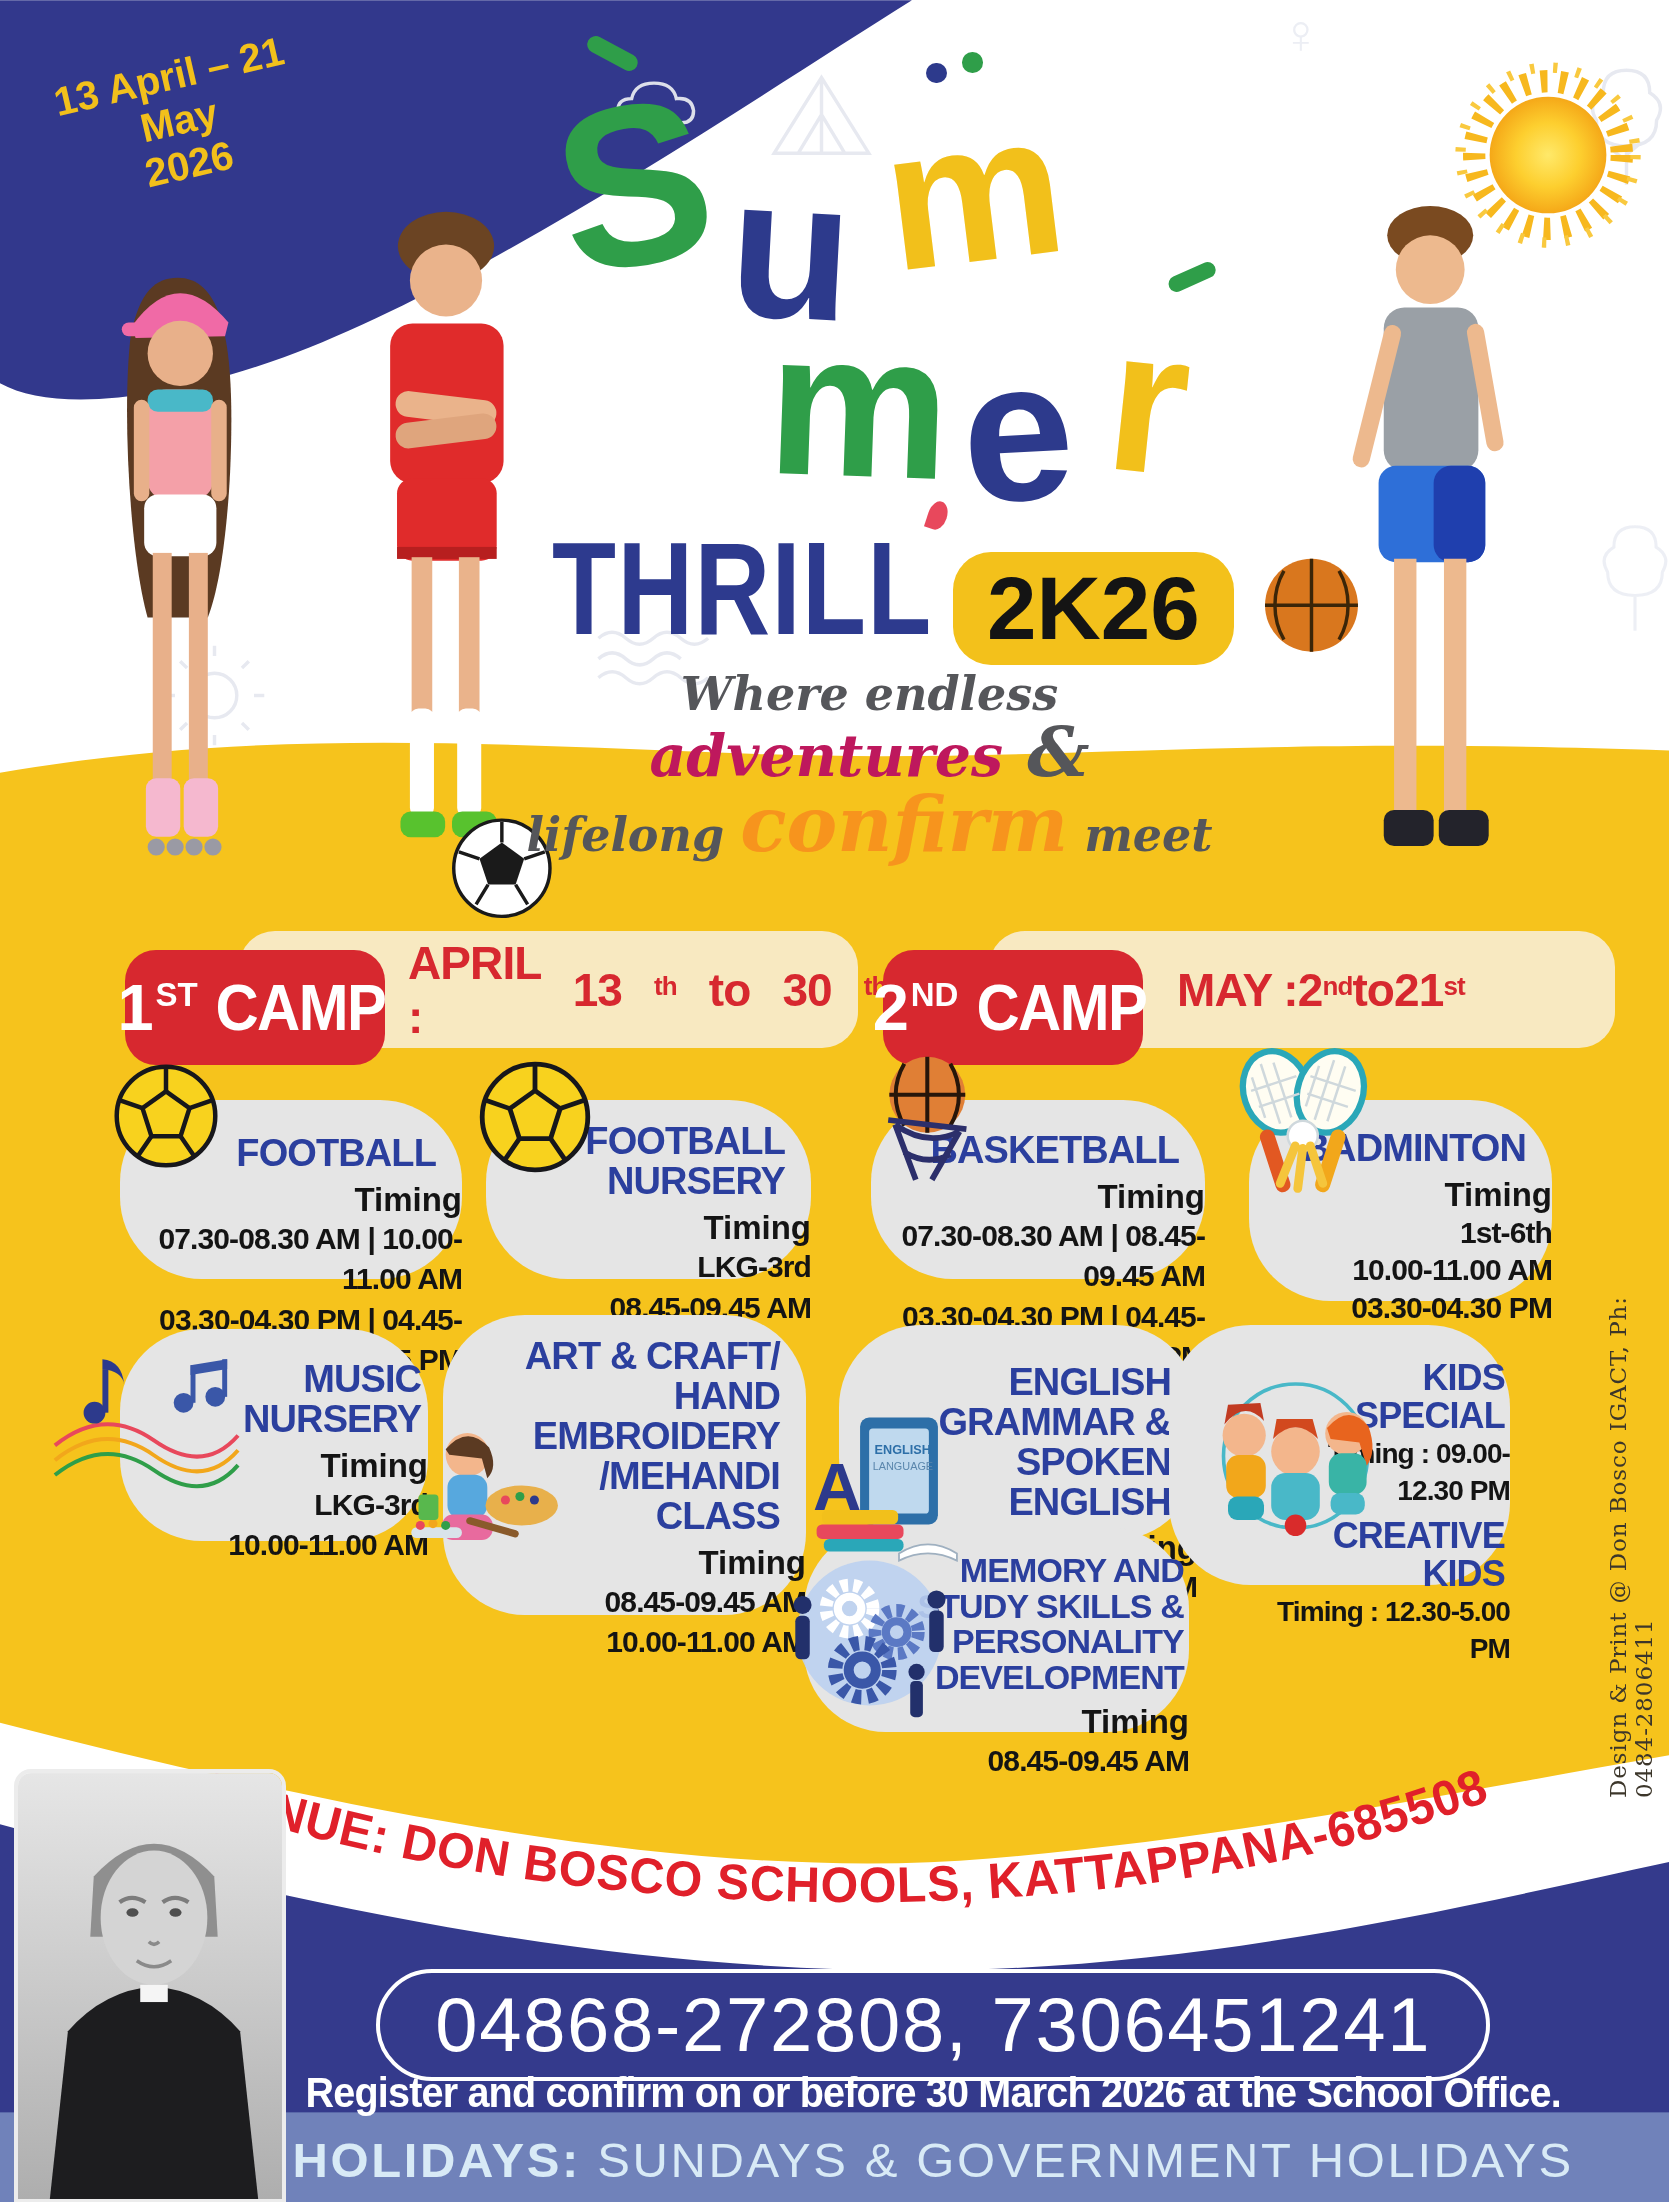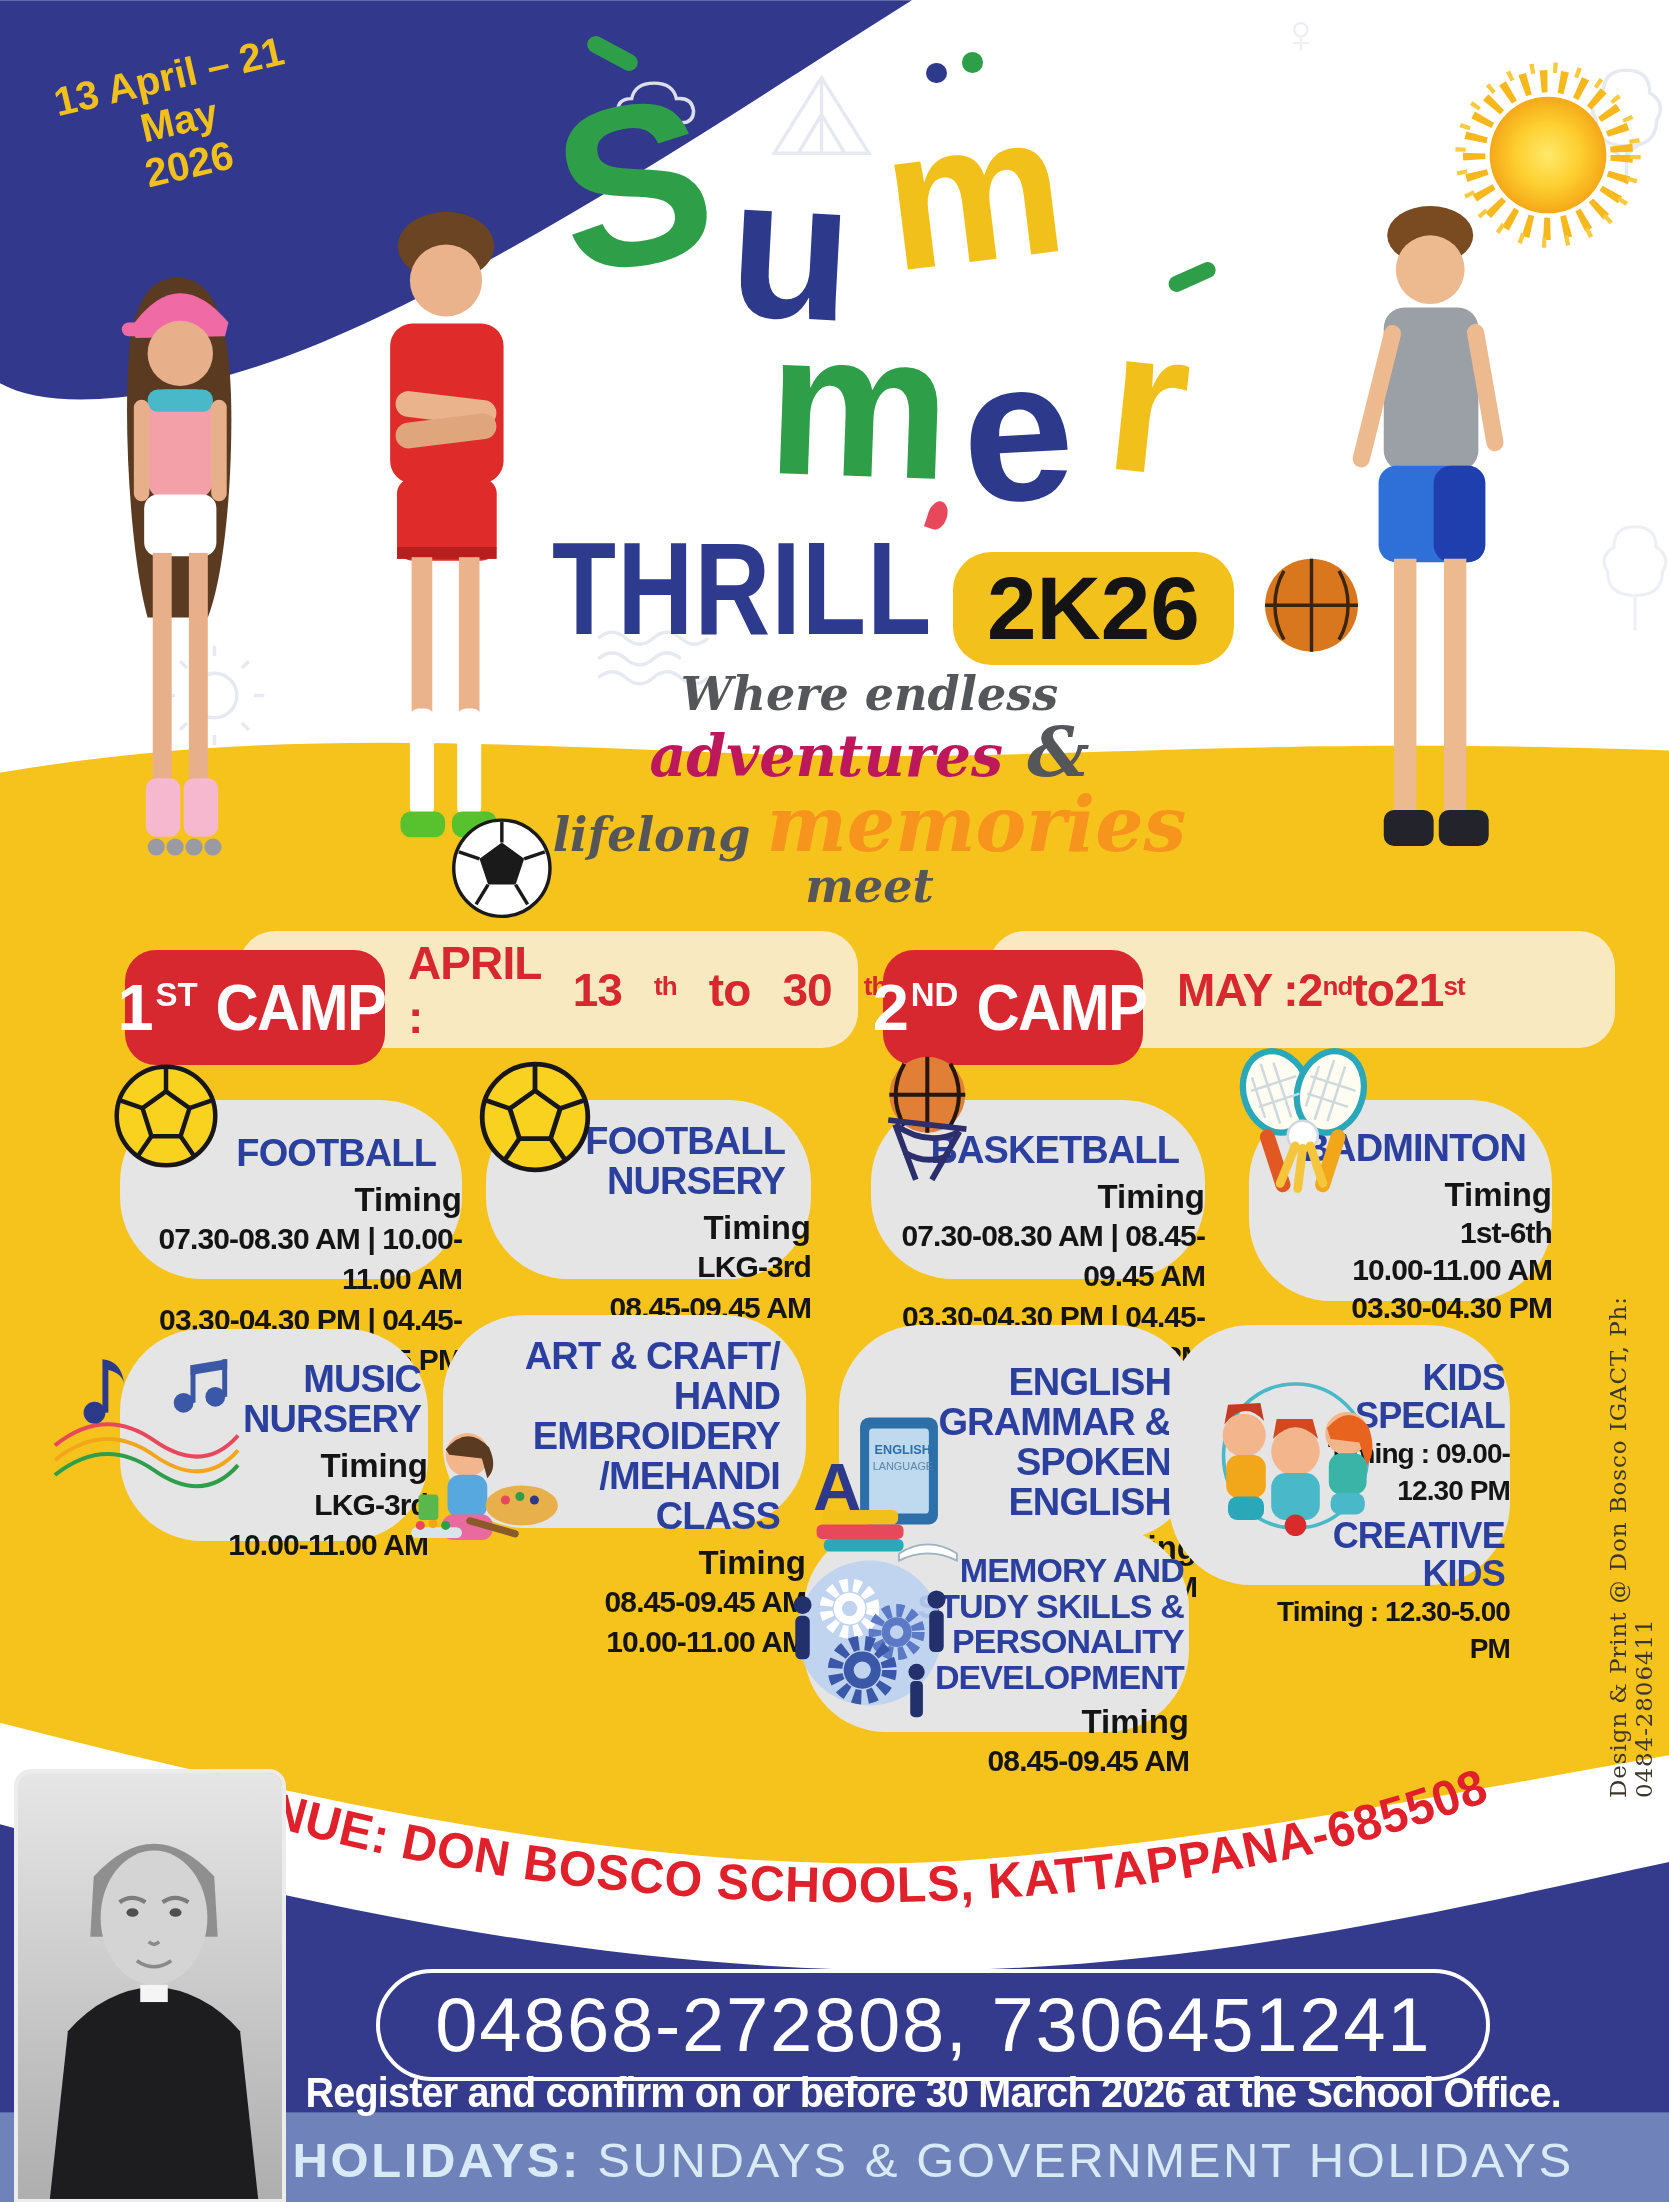--- a/index.html
+++ b/index.html
@@ -72,21 +72,21 @@
     padding:0 26px;}
   .card-timing{font-weight:bold;font-size:33px;margin-top:6.9px;}
   .card-line{font-weight:bold;font-size:30px;line-height:1.35;letter-spacing:-0.9px;}
   .c1{left:120px;top:1100px;width:342px;height:179px;padding-top:34px;}
   .c2{left:486px;top:1100px;width:325px;height:179px;padding-top:22.4px;}
   .c3{left:871px;top:1100px;width:334px;height:179px;padding-top:31px;}
   .c4{left:1249px;top:1100px;width:303px;height:201px;padding-top:29px;}
   .c4 .card-line{line-height:1.25;}
   .c5{left:120px;top:1329px;width:308px;height:212px;padding-top:31px;padding-left:95px;}
   .c5 .card-title{padding:0 6.9px;}
-  .c6{left:443px;top:1315px;width:363px;height:213px;padding-top:22.4px;}
+  .c6{left:443px;top:1315px;width:363px;height:300px;padding-top:22.4px;}
   .c7{left:839px;top:1325px;width:358px;height:215px;padding-top:38px;}
   .c8{left:1169px;top:1325px;width:341px;height:260px;padding-top:34px;padding-left:103px;}
   .c8 .card-title{padding:0 5.2px;font-size:36px;}
   .c8 .card-line{font-size:28px;}
   .c9{left:804px;top:1527px;width:385px;height:205px;padding-top:26px;padding-left:96px;}
   .c9 .card-title{padding:0 5.2px;font-size:34px;}
   .card-icon{position:absolute;z-index:4;}
 
   
   .credit{position:absolute;right:12px;top:1230px;height:568px;z-index:4;
@@ -183,21 +183,21 @@
   </div>
 
   <div class="thrill">THRILL</div>
   <div class="badge2k26">2K26</div>
 
   <div class="tagline">
     <span class="tl">
       <span class="tg-gray">Where endless </span><span class="tg-red">adventures</span><span class="tg-amp"> &amp;</span>
     </span>
     <span class="tl">
-      <span class="tg-gray">lifelong </span><span class="tg-orange">memories</span><span class="tg-gray"> meet</span>
+      <span class="tg-gray">lifelong </span><span class="tg-orange">confirm</span><span class="tg-gray"> meet</span>
     </span>
   </div>
 
   <div class="fig" style="left:96px;top:243px;">
     <svg width="172" height="680" viewBox="0 0 200 790">
       <path d="M95 40 C150 40 162 125 156 265 C152 345 142 405 130 435 L60 435 C40 365 30 200 40 110 C50 55 70 40 95 40 Z" fill="#5B3A22"></path>
       <path d="M42 96 Q95 22 154 92 L150 108 L46 110 Z" fill="#F06AA6"></path>
       <rect x="30" y="92" width="70" height="16" rx="8" fill="#F06AA6"></rect>
       <circle cx="98" cy="128" r="38" fill="#E8B08A"></circle>
       <rect x="60" y="170" width="76" height="128" rx="22" fill="#F4A0A8"></rect>

